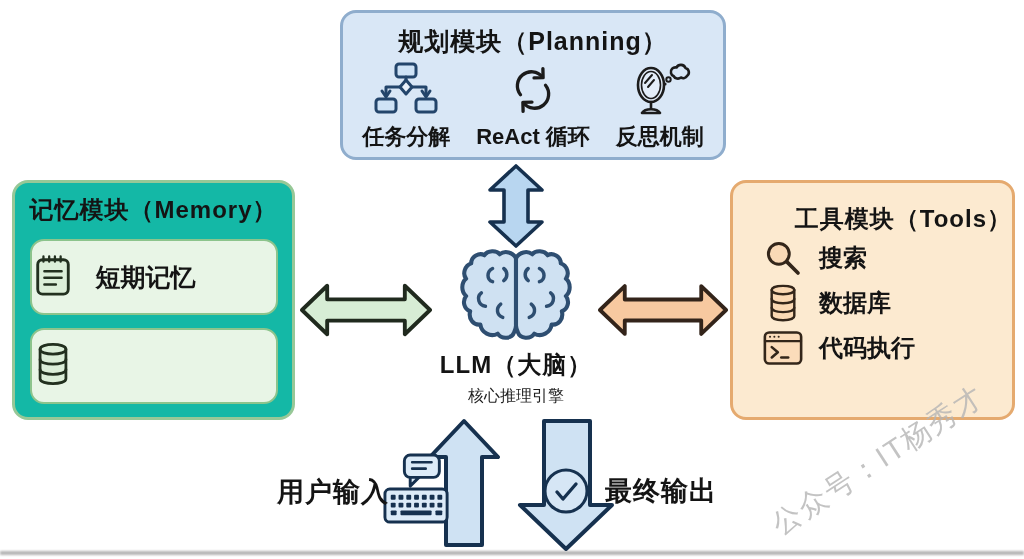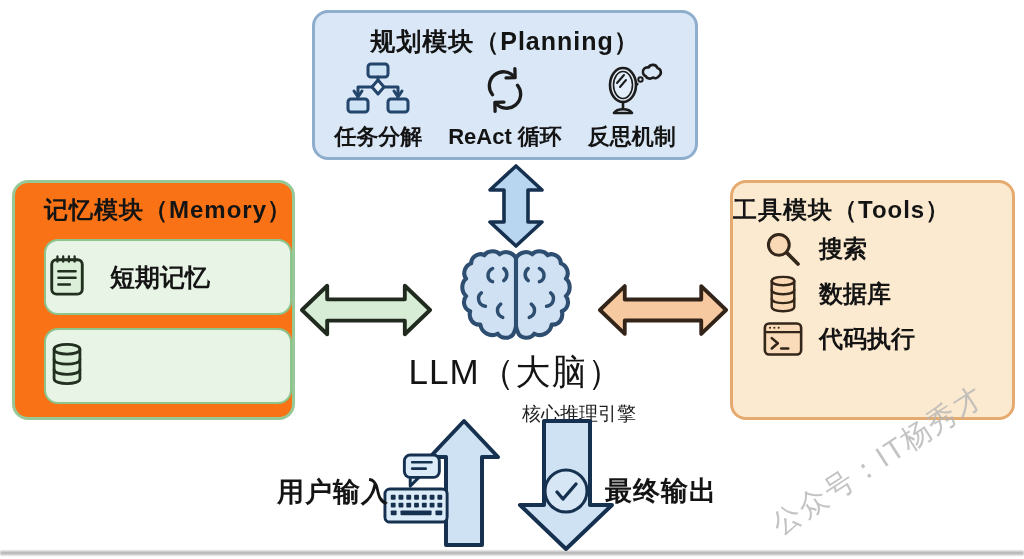--- a/index.html
+++ b/index.html
@@ -5,57 +5,57 @@
   * { margin:0; padding:0; box-sizing:border-box; }
   html,body { background:#ffffff; }
   body { font-family:"Liberation Sans", sans-serif; color:#141414; }
   #stage{
     position:relative; width:1024px; height:559px;
     background:#ffffff; overflow:hidden;
   }
   .box{ position:absolute; border-radius:16px; }
   
   .planning{
-    left:312px; top:10px; width:386px; height:150px;
+    left:340px; top:10px; width:386px; height:150px;
     background:#d9e7f6; border:3px solid #8fadcd;
     display:flex; flex-direction:column; align-items:center;
   }
   .planning-title{ margin-top:12px; font-size:25px; font-weight:700; letter-spacing:1px; }
   .planning-row{ display:flex; width:100%; margin-top:2px; }
   .planning-col{ flex:1; display:flex; flex-direction:column; align-items:center;text-align:right; }
   .planning-iconwrap{ height:60px; display:flex; align-items:center; justify-content:center; }
   .planning-label{ font-size:22px; font-weight:600; margin-top:2px; }
   
   .memory{
     left:12px; top:180px; width:283px; height:240px;
-    background:#f97316; border:3px solid #97c897;
-    display:flex; flex-direction:column; align-items:flex-end;
+    background:#14b8a6; border:3px solid #97c897;
+    display:flex; flex-direction:column; align-items:center;
   }
   .memory-title{ margin-top:11px; font-size:24px; font-weight:700; letter-spacing:1px; }
   .memory-item{
     width:248px; height:76px; margin-top:13px;
     background:#e8f5e6; border:2.5px solid #8cc48c; border-radius:14px;
     display:flex; align-items:center; 
   }
   .memory-item-label{ font-size:25px; font-weight:600; margin-left:22px; }
   
   .tools{
     left:730px; top:180px; width:285px; height:240px;
     background:#fcead0; border:3px solid #e5aa6f;
     display:flex; flex-direction:column;
   }
-  .tools-title{ margin-top:11px; font-size:24px; font-weight:700; letter-spacing:1px; text-align:left; }
+  .tools-title{ margin-top:20px; font-size:24px; font-weight:700; letter-spacing:1px; text-align:right; }
   .tools-row{ display:flex; align-items:center; margin:4.5px 0 4.5px 28px; height:36px; }
   .tools-icon{ width:44px; display:flex; justify-content:center; }
   .tools-label{ font-size:24px; font-weight:600; margin-left:14px; }
   
   .brain-wrap{ position:absolute; left:460px; top:248px; width:112px; height:98px; }
   .core-text{ position:absolute; left:396px; top:349px; width:240px; text-align:center; }
-  .core-title{ font-size:35px; font-weight:400; letter-spacing:1px;text-align:center; }
-  .core-sub{ font-size:19px; font-weight:500; margin-top:5px; color:#1d1d1d;text-align:right; }
+  .core-title{ font-size:24px; font-weight:700; letter-spacing:1px;text-align:center; }
+  .core-sub{ font-size:16px; font-weight:500; margin-top:5px; color:#1d1d1d; }
   
   .arrow{ position:absolute; }
   
   .input-label{ position:absolute; left:277px; top:474px; font-size:27px; font-weight:700; letter-spacing:1px; }
   .output-label{ position:absolute; left:605px; top:473px; font-size:27px; font-weight:700; letter-spacing:1px; }
   .kbd-icon{ position:absolute; left:383px; top:452px; }
   .check-icon{ position:absolute; left:540px; top:465px; }
   
   .watermark{
     position:absolute; left:775px; top:508px;

